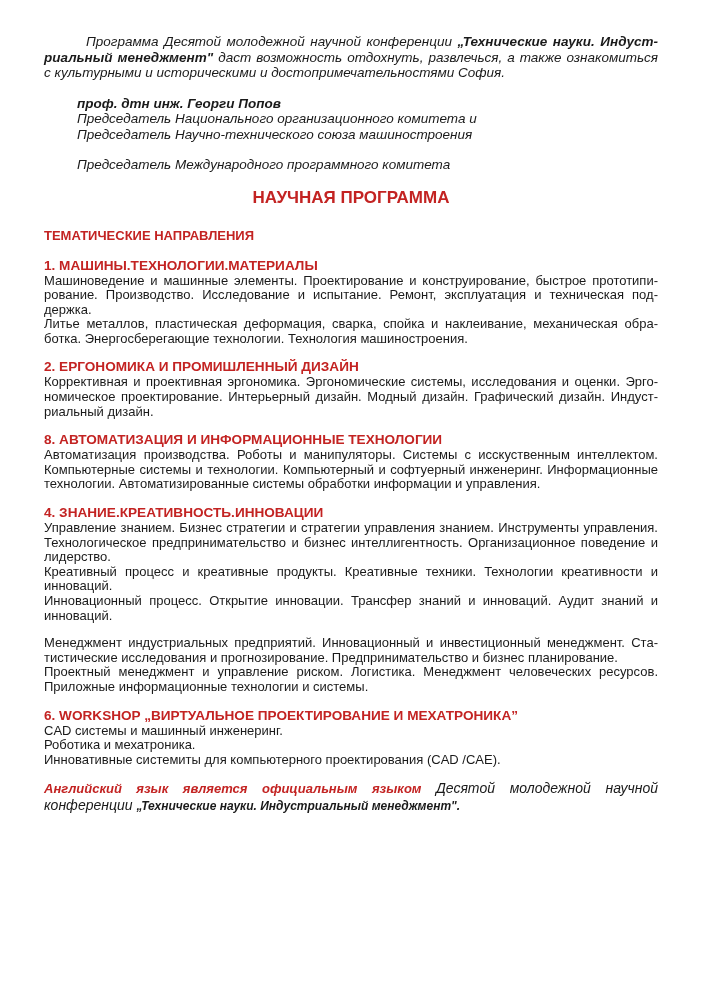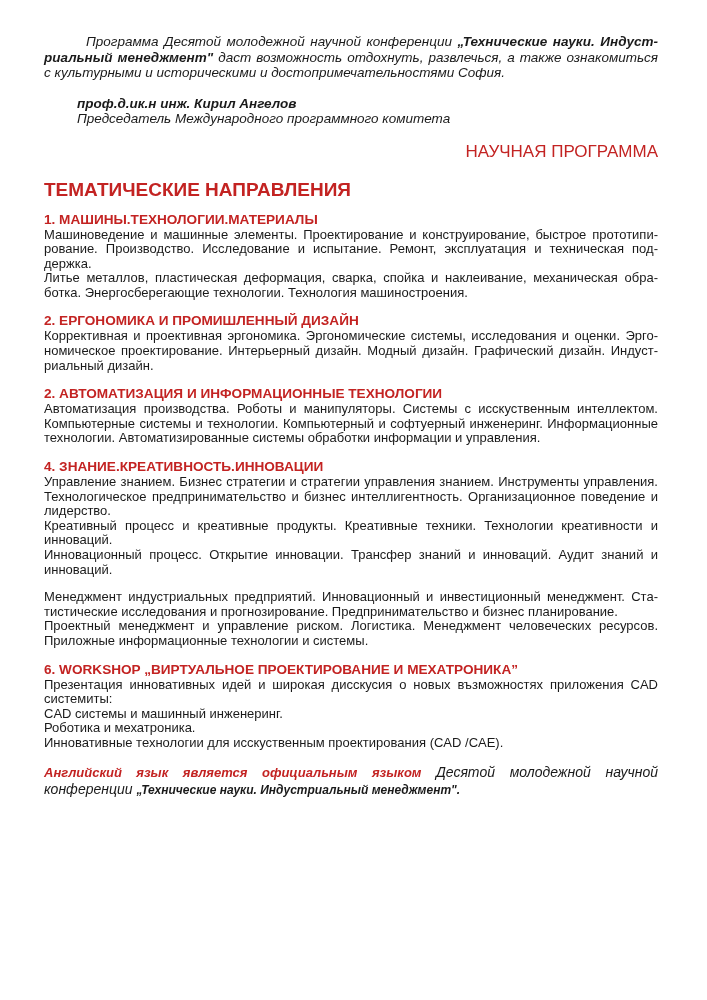--- a/index.html
+++ b/index.html
@@ -38,28 +38,28 @@
     font-weight: bold;
     font-style: italic;
   }
   .role-line {
     font-size: 13.5px;
     line-height: 15.5px;
     font-style: italic;
   }
   .main-title {
     margin: 14px 0 20px 0;
-    text-align: right;
+    text-align: center;
     font-size: 17px;
     line-height: 21px;
-    font-weight: normal;
+    font-weight: bold;
   }
   .subtitle {
     margin: 0 0 14px 0;
-    font-size: 19px;
+    font-size: 13px;
     line-height: 16px;
     font-weight: bold;
   }
   .sec { margin: 10px 0 13px 0; }
   .sec-heading {
     margin: 0 0 1px 0;
     font-size: 13.6px;
     line-height: 15px;
     font-weight: bold;
   }
@@ -89,61 +89,64 @@
   .red { color: #c32322; }
 </style>
 </head>
 <body>
 
 <div class="page">
 
   <p class="intro"><span class="it">Программа Десятой молодежной научной конференции </span> <span class="bi">„Технические науки. Индуст­риальный менеджмент"</span> <span class="it">даст возможность отдохнуть, развлечься, а также ознакомиться с культурными и историческими и достопримечательностями София.</span></p>
 
   <div class="names">
+    <div class="name-block">
+      <div class="name-line">проф. дтн инж. Георги Попов</div>
+      <div class="role-line">Председатель Национального организационного комитета и</div>
+      <div class="role-line">Председатель Научно-технического союза машиностроения</div>
+    </div>
     <div class="name-block last">
-      <div class="name-line">проф.д.ик.н инж. Кирил Ангелов</div>
       <div class="role-line">Председатель Международного программного комитета</div>
     </div>
   </div>
 
   <h1 class="main-title red">НАУЧНАЯ ПРОГРАММА</h1>
 
   <h2 class="subtitle red">ТЕМАТИЧЕСКИЕ НАПРАВЛЕНИЯ</h2>
 
   <div class="sec">
     <h3 class="sec-heading red">1. МАШИНЫ.ТЕХНОЛОГИИ.МАТЕРИАЛЫ</h3>
     <p>Машиноведение и машинные элементы. Проектирование и конструирование, быстрое прототипи­рование. Производство. Исследование и испытание. Ремонт, эксплуатация и техническая под­держка.</p>
     <p>Литье металлов, пластическая деформация, сварка, спойка и наклеивание, механическая обра­ботка. Энергосберегающие технологии. Технология машиностроения.</p>
   </div>
 
   <div class="sec">
     <h3 class="sec-heading red">2. ЕРГОНОМИКА И ПРОМИШЛЕННЫЙ ДИЗАЙН</h3>
     <p>Коррективная и проективная эргономика. Эргономические системы, исследования и оценки. Эрго­номическое проектирование. Интерьерный дизайн. Модный дизайн. Графический дизайн. Индуст­риальный дизайн.</p>
   </div>
 
   <div class="sec">
-    <h3 class="sec-heading red">2. АВТОМАТИЗАЦИЯ И ИНФОРМАЦИОННЫЕ ТЕХНОЛОГИИ</h3>
+    <h3 class="sec-heading red">8. АВТОМАТИЗАЦИЯ И ИНФОРМАЦИОННЫЕ ТЕХНОЛОГИИ</h3>
     <p>Автоматизация производства. Роботы и манипуляторы. Системы с исскуственным интеллектом. Компьютерные системы и технологии. Компьютерный и софтуерный инженеринг. Информацион­ные технологии. Автоматизированные системы обработки информации и управления.</p>
   </div>
 
   <div class="sec">
     <h3 class="sec-heading red">4. ЗНАНИЕ.КРЕАТИВНОСТЬ.ИННОВАЦИИ</h3>
     <p>Управление знанием. Бизнес стратегии и стратегии управления знанием. Инструменты управле­ния. Технологическое предпринимательство и бизнес интеллигентность. Организационное пове­дение и лидерство.</p>
     <p>Креативный процесс и креативные продукты. Креативные техники. Технологии креативности и инноваций.</p>
     <p>Инновационный процесс. Открытие инновации. Трансфер знаний и инноваций. Аудит знаний и инноваций.</p>
   </div>
 
   <div class="sec">
     <p>Менеджмент индустриальных предприятий. Инновационный и инвестиционный менеджмент. Ста­тистические исследования и прогнозирование. Предпринимательство и бизнес планирование.</p>
     <p>Проектный менеджмент и управление риском. Логистика. Менеджмент человеческих ресурсов. Приложные информационные технологии и системы.</p>
   </div>
 
   <div class="sec">
     <h3 class="sec-heading red">6. WORKSHOP „ВИРТУАЛЬНОЕ ПРОЕКТИРОВАНИЕ И МЕХАТРОНИКА”</h3>
-    <p>Презентация инновативных идей и широкая дисскусия о новых възможностях приложения CAD системиты:</p>
     <p>CAD системы и машинный инженеринг.</p>
     <p>Роботика и мехатроника.</p>
-    <p>Инновативные технологии для исскуственным проектирования (CAD /CAE).</p>
+    <p>Инновативные системиты для компьютерного проектирования (CAD /CAE).</p>
   </div>
 
   <p class="footer-para"><span class="footer-red red">Английский язык является официальным языком </span> <span class="footer-it">Десятой молодежной научной конференции </span> <span class="footer-bi">„Технические науки. Индустриальный менеджмент".</span></p>
 
 </div>
 
 </body></html>

